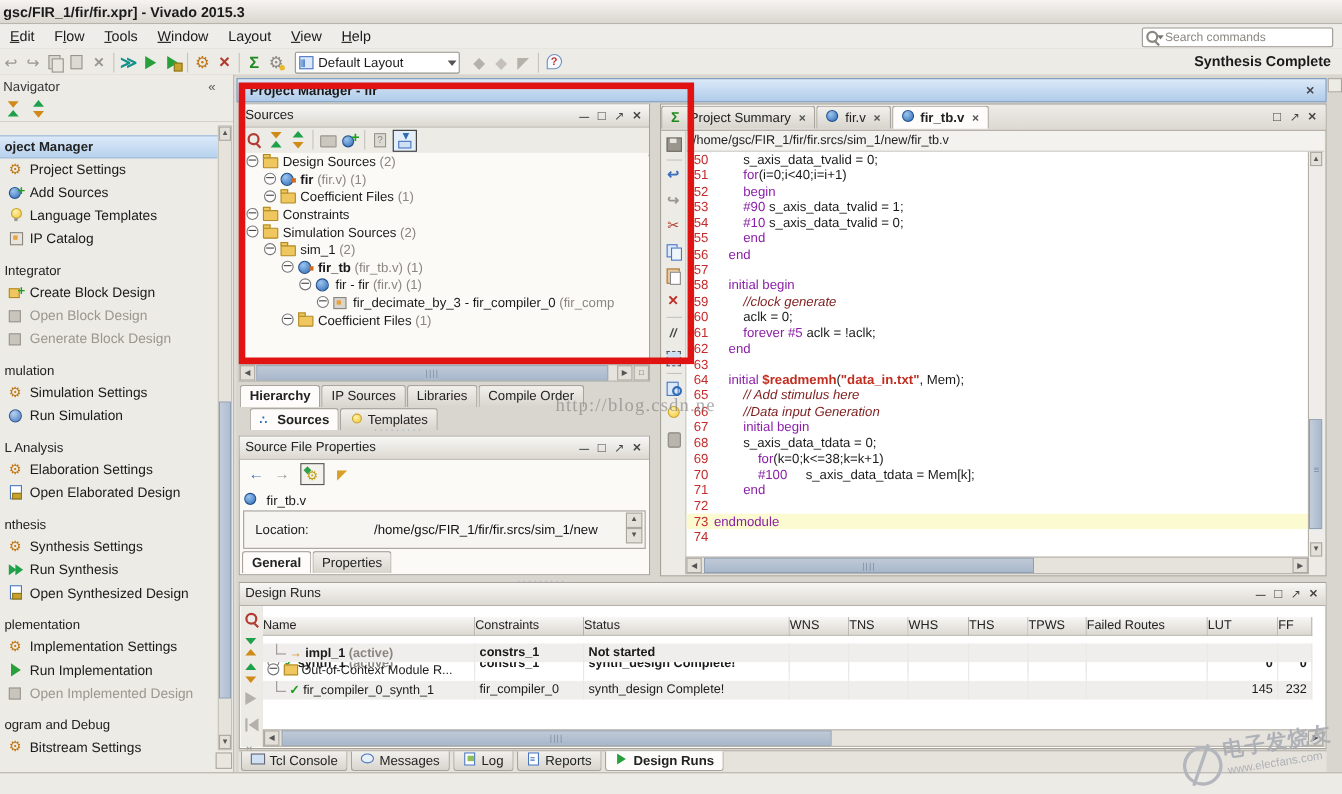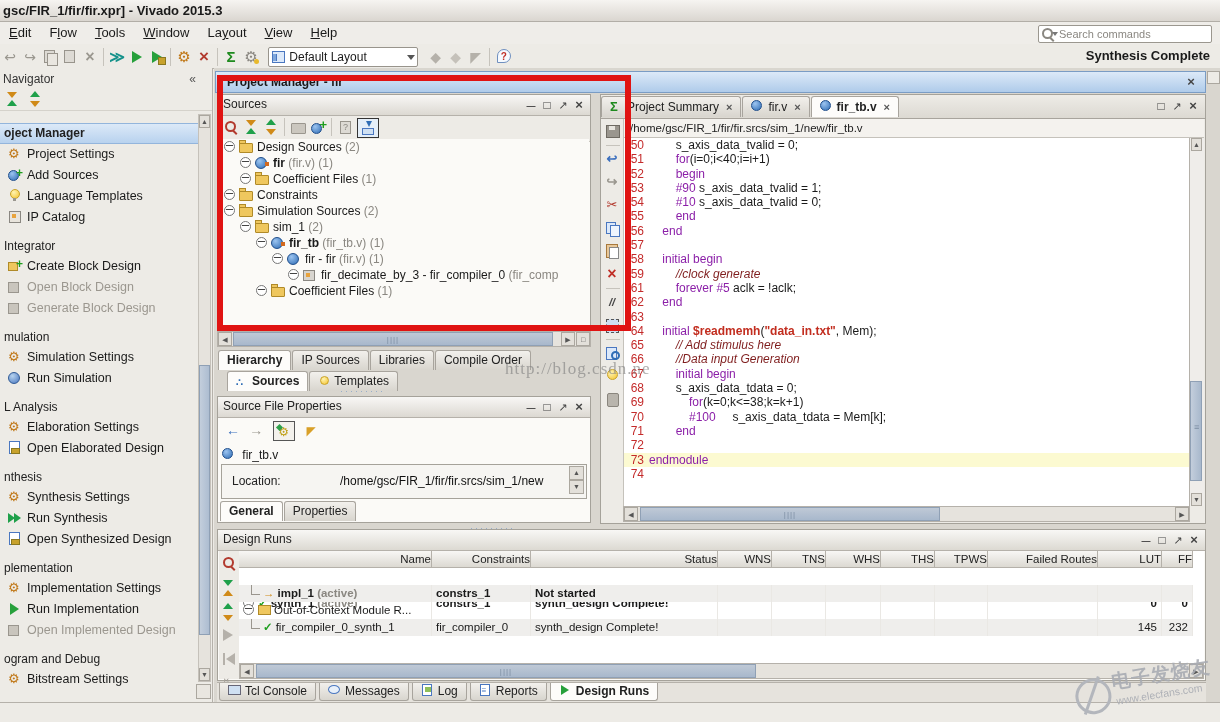--- a/index.html
+++ b/index.html
@@ -212,21 +212,21 @@
   .cseg-s{color:#C22D1F;font-weight:bold}
   .cseg-y{color:#C22D1F;font-weight:bold}
   .cseg-d{color:#8B1FA8}
   #ed-vscroll{position:absolute;right:1px;top:43px;width:14px;bottom:17px;background:#EFEDEA;border-left:1px solid #B5B1AA}
   #ed-vscroll .thumb{position:absolute;left:0px;width:12px;top:243px;height:100px;background:linear-gradient(90deg,#C3CEDC,#A8B8CC);border:1px solid #8FA0B5;box-sizing:border-box}
   #ed-vscroll .thumb::before{content:"≡";position:absolute;left:3px;top:40px;color:#7C8DA2;font-size:9px}
   
   #dr-panel{left:217px;top:529px;width:989px;height:152px}
   #dr-strip{position:absolute;left:1px;top:21px;width:20px;bottom:1px;background:#EDEBE6;border-right:1px solid #C5C2BB}
   #dr-table{position:absolute;left:21px;top:21px;right:1px;bottom:17px;background:#fff;overflow:hidden}
-  .dr-h{position:absolute;top:0;height:17px;line-height:17px;text-align:right;font-size:11.5px;
+  .dr-h{position:absolute;top:10px;height:17px;line-height:17px;text-align:left;font-size:11.5px;
      background:linear-gradient(#F8F7F5,#DCD9D2);border-right:1px solid #B5B1AA;border-bottom:1px solid #B5B1AA;box-sizing:border-box;color:#222}
   .dr-row{position:absolute;left:0;height:17px;width:954px}
   .dr-row.alt{background:#EFEEEC}
   .dr-cell{position:absolute;top:0;height:17px;line-height:17px;font-size:11.5px;border-right:1px solid #EAE8E4;
      box-sizing:border-box;padding:0 4px;white-space:nowrap;overflow:hidden}
   .dr-row.b .dr-cell{font-weight:bold}
   .num{text-align:right}
   .c0{left:0;width:193px}.c1{left:193px;width:99px}.c2{left:292px;width:187px}
   .c3{left:479px;width:54px}.c4{left:533px;width:54px}.c5{left:587px;width:55px}
   .c6{left:642px;width:54px}.c7{left:696px;width:53px}.c8{left:749px;width:110px}
@@ -434,20 +434,21 @@
       <div class="crow"><span class="ln">50</span><span class="ct">        s_axis_data_tvalid = 0;</span></div>
       <div class="crow"><span class="ln">51</span><span class="ct">        <span class="cseg-k">for</span>(i=0;i&lt;40;i=i+1)</span></div>
       <div class="crow"><span class="ln">52</span><span class="ct">        <span class="cseg-k">begin</span></span></div>
       <div class="crow"><span class="ln">53</span><span class="ct">        <span class="cseg-d">#90</span> s_axis_data_tvalid = 1;</span></div>
       <div class="crow"><span class="ln">54</span><span class="ct">        <span class="cseg-d">#10</span> s_axis_data_tvalid = 0;</span></div>
       <div class="crow"><span class="ln">55</span><span class="ct">        <span class="cseg-k">end</span></span></div>
       <div class="crow"><span class="ln">56</span><span class="ct">    <span class="cseg-k">end</span></span></div>
       <div class="crow"><span class="ln">57</span><span class="ct"></span></div>
       <div class="crow"><span class="ln">58</span><span class="ct">    <span class="cseg-k">initial</span> <span class="cseg-k">begin</span></span></div>
       <div class="crow"><span class="ln">59</span><span class="ct">        <span class="cseg-c">//clock generate</span></span></div>
+      <div class="crow"><span class="ln">60</span><span class="ct">        aclk = 0;</span></div>
       <div class="crow"><span class="ln">61</span><span class="ct">        <span class="cseg-k">forever</span> <span class="cseg-d">#5</span> aclk = !aclk;</span></div>
       <div class="crow"><span class="ln">62</span><span class="ct">    <span class="cseg-k">end</span></span></div>
       <div class="crow"><span class="ln">63</span><span class="ct"></span></div>
       <div class="crow"><span class="ln">64</span><span class="ct">    <span class="cseg-k">initial</span> <span class="cseg-y">$readmemh</span>(<span class="cseg-s">"data_in.txt"</span>, Mem);</span></div>
       <div class="crow"><span class="ln">65</span><span class="ct">        <span class="cseg-c">// Add stimulus here</span></span></div>
       <div class="crow"><span class="ln">66</span><span class="ct">        <span class="cseg-c">//Data input Generation</span></span></div>
       <div class="crow"><span class="ln">67</span><span class="ct">        <span class="cseg-k">initial</span> <span class="cseg-k">begin</span></span></div>
       <div class="crow"><span class="ln">68</span><span class="ct">        s_axis_data_tdata = 0;</span></div>
       <div class="crow"><span class="ln">69</span><span class="ct">            <span class="cseg-k">for</span>(k=0;k&lt;=38;k=k+1)</span></div>
       <div class="crow"><span class="ln">70</span><span class="ct">            <span class="cseg-d">#100</span>     s_axis_data_tdata = Mem[k];</span></div>

